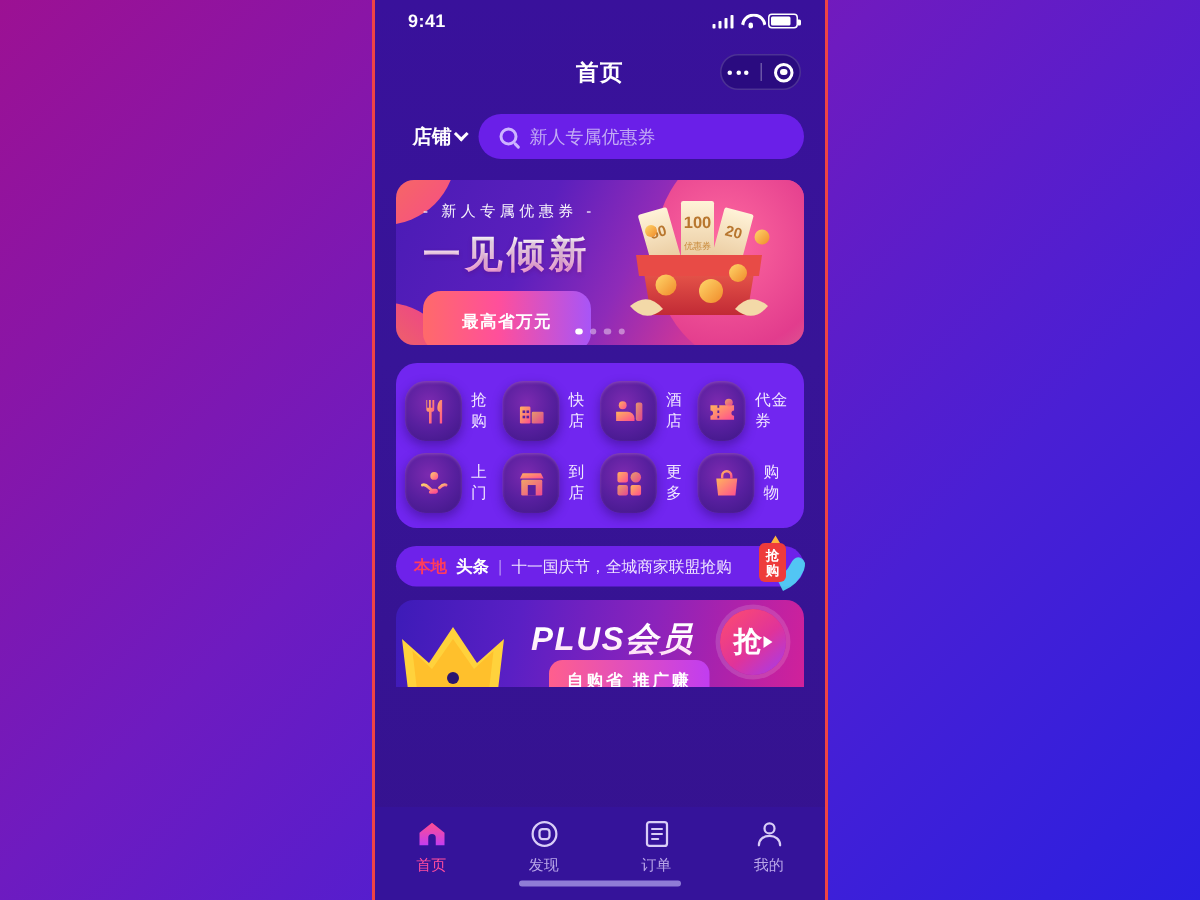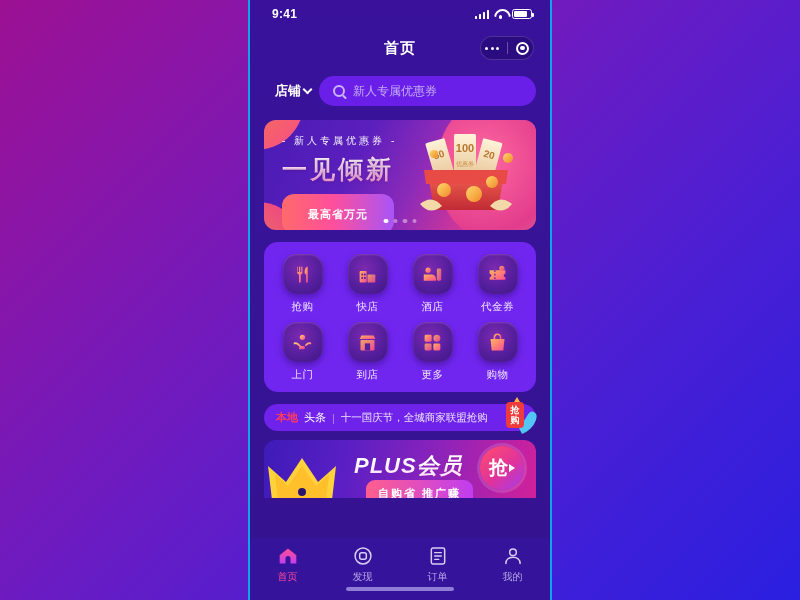--- a/index.html
+++ b/index.html
@@ -6,21 +6,21 @@
   html,body { width:800px; height:600px; overflow:hidden; }
   body {
     font-family:"Liberation Sans","DejaVu Sans",sans-serif;
     background:linear-gradient(135deg,#9c1193 0%,#8a15a6 18%,#6e1bc0 42%,#4a1fd4 70%,#2a1fe0 100%);
     display:flex; align-items:flex-start; justify-content:center;
   }
 
   
   .phone {
     position:relative; width:304px; height:600px;
-    background:#0ea5e9; overflow:hidden;
+    background:#ef4444; overflow:hidden;
   }
   .screen {
     position:absolute; left:2px; top:0; width:300px; height:600px;
     background:linear-gradient(180deg,#39119b 0%,#371497 40%,#35128f 100%);
     overflow:hidden;
   }
 
   
   .statusbar {
     height:28px; display:flex; align-items:center;
@@ -103,39 +103,39 @@
   .dots { position:absolute; left:50%; bottom:7px; transform:translateX(-50%); display:flex; gap:5px; z-index:5; }
   .dots i { width:4.5px; height:4.5px; border-radius:50%; background:rgba(255,255,255,.42); display:block; }
   .dots i.on { background:#fff; }
 
   
   .gridcard {
     margin:12px 14px 0 14px; border-radius:14px; background:#7126f0;
     padding:12px 6px 10px 6px;
   }
   .grid { display:grid; grid-template-columns:repeat(4,1fr); row-gap:8px; }
-  .gitem { display:flex; flex-direction:column; align-items:center; gap:6px; }
+  .gitem { display:flex; flex-direction:row; align-items:center; gap:6px; }
   .gico {
     width:40px; height:40px; border-radius:14px;
     background:radial-gradient(circle at 42% 36%,#7c2ab0 0%,#571f9e 52%,#3d1786 100%);
     box-shadow:0 3px 7px rgba(30,0,80,.4), inset 0 1px 2px rgba(255,170,255,.25);
     display:flex; align-items:center; justify-content:center;
     position:relative;
   }
   .gico svg { width:21px; height:21px; display:block; }
   .glabel { color:#f0e6ff; font-size:10.5px; letter-spacing:.5px; }
 
   
   .newswrap { margin:12px 14px 0 14px; position:relative; }
   .newsbar {
     height:27px; border-radius:14px; background:#6e22ea;
     display:flex; align-items:center; padding:0 12px; gap:6px; overflow:hidden;
   }
   .n-red { color:#ff3b5c; font-size:11px; font-weight:bold; flex:none; }
-  .n-wht { color:#fff; font-size:11px; font-weight:normal; flex:none; }
+  .n-wht { color:#fff; font-size:11px; font-weight:bold; flex:none; }
   .n-div { color:rgba(255,255,255,.45); font-size:11px; flex:none; }
   .n-txt { color:#efe4ff; font-size:10.5px; white-space:nowrap; overflow:hidden; }
   .newsbadge { position:absolute; right:-4px; top:-8px; width:48px; height:44px; }
 
   
   .plusban {
     margin:9px 14px 0 14px; height:58px; border-radius:12px 12px 0 0; overflow:hidden;
     position:relative;
     background:linear-gradient(100deg,#3d1bb8 0%,#5a1fc4 30%,#8b23bb 62%,#d1219a 100%);
   }

